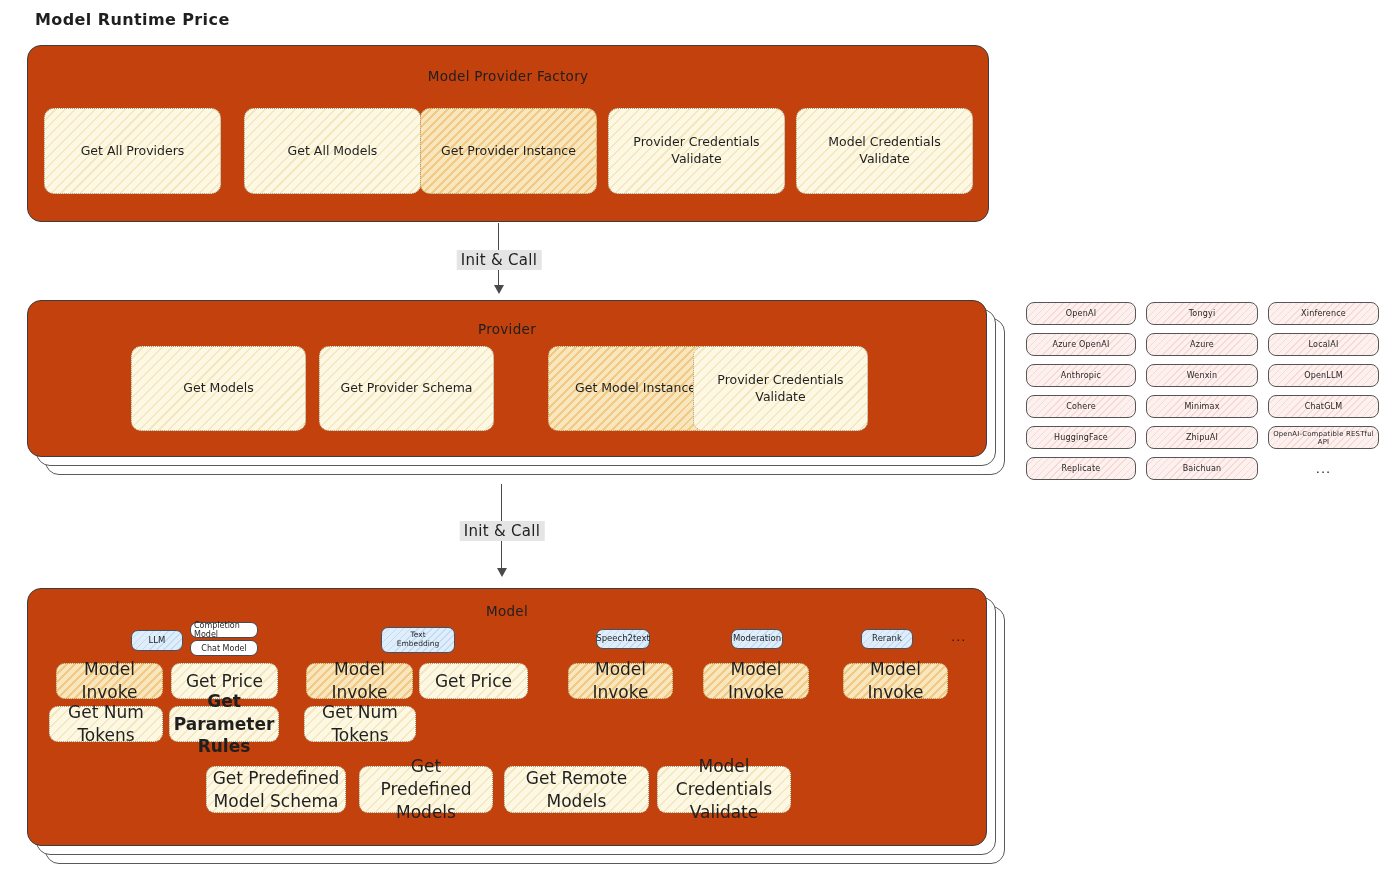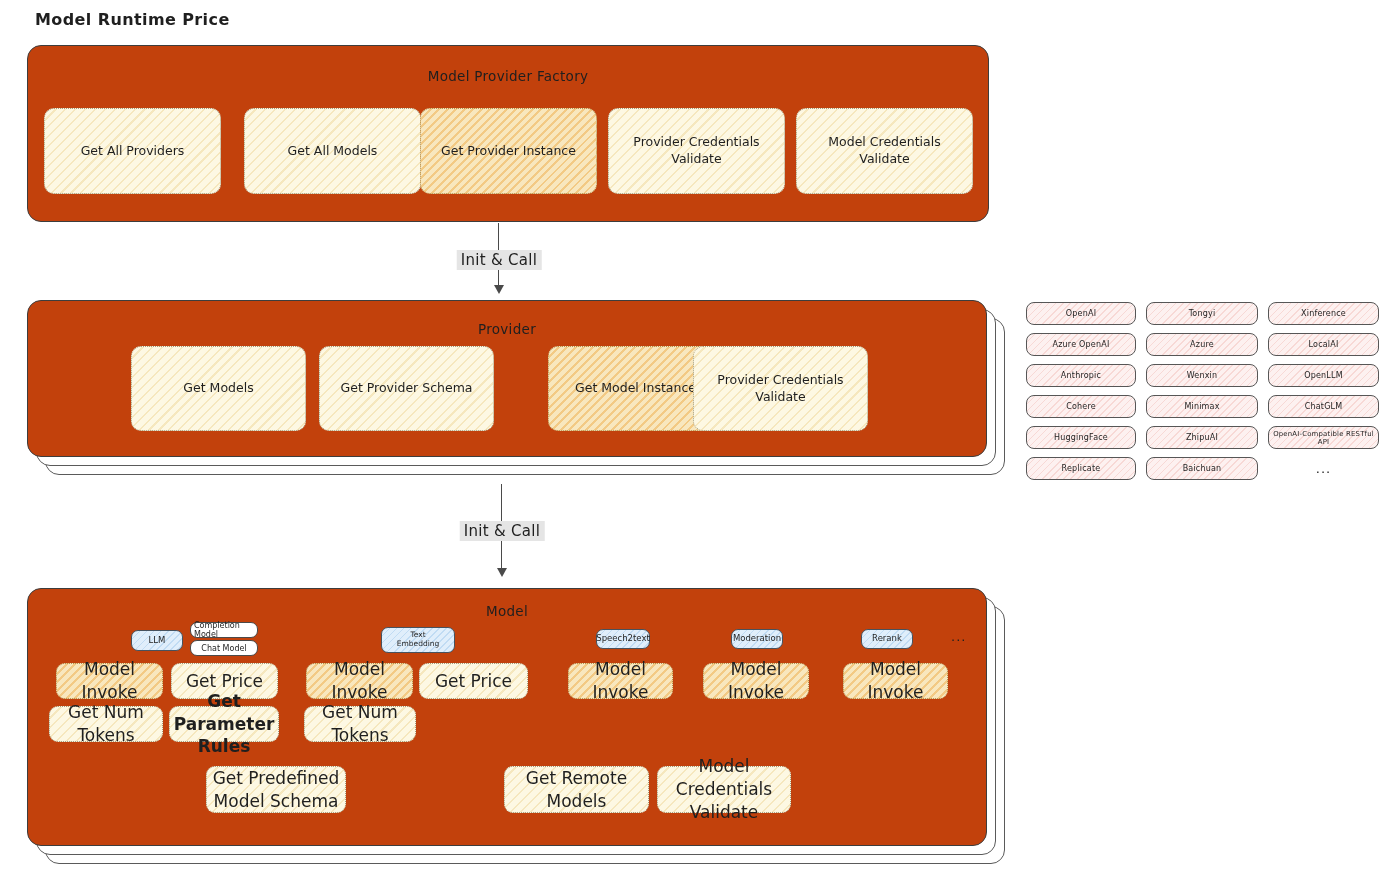--- a/index.html
+++ b/index.html
@@ -127,15 +127,16 @@
   <div class="node sm" style="left:391px;top:74px;width:109px;height:36px;">Get Price</div>
   <div class="node hl sm" style="left:540px;top:74px;width:105px;height:36px;">Model Invoke</div>
   <div class="node hl sm" style="left:675px;top:74px;width:106px;height:36px;">Model Invoke</div>
   <div class="node hl sm" style="left:815px;top:74px;width:105px;height:36px;">Model Invoke</div>
 
   <div class="node sm" style="left:21px;top:117px;width:114px;height:36px;">Get Num Tokens</div>
   <div class="node sm" style="left:141px;top:117px;width:110px;height:36px;font-weight:bold;">Get Parameter Rules</div>
   <div class="node sm" style="left:276px;top:117px;width:112px;height:36px;">Get Num Tokens</div>
 
   <div class="node sm" style="left:178px;top:177px;width:140px;height:47px;">Get Predefined Model Schema</div>
+  <div class="node sm" style="left:331px;top:177px;width:134px;height:47px;">Get Predefined Models</div>
   <div class="node sm" style="left:476px;top:177px;width:145px;height:47px;">Get Remote Models</div>
   <div class="node sm" style="left:629px;top:177px;width:134px;height:47px;">Model Credentials Validate</div>
 </div>
 
 </body></html>

